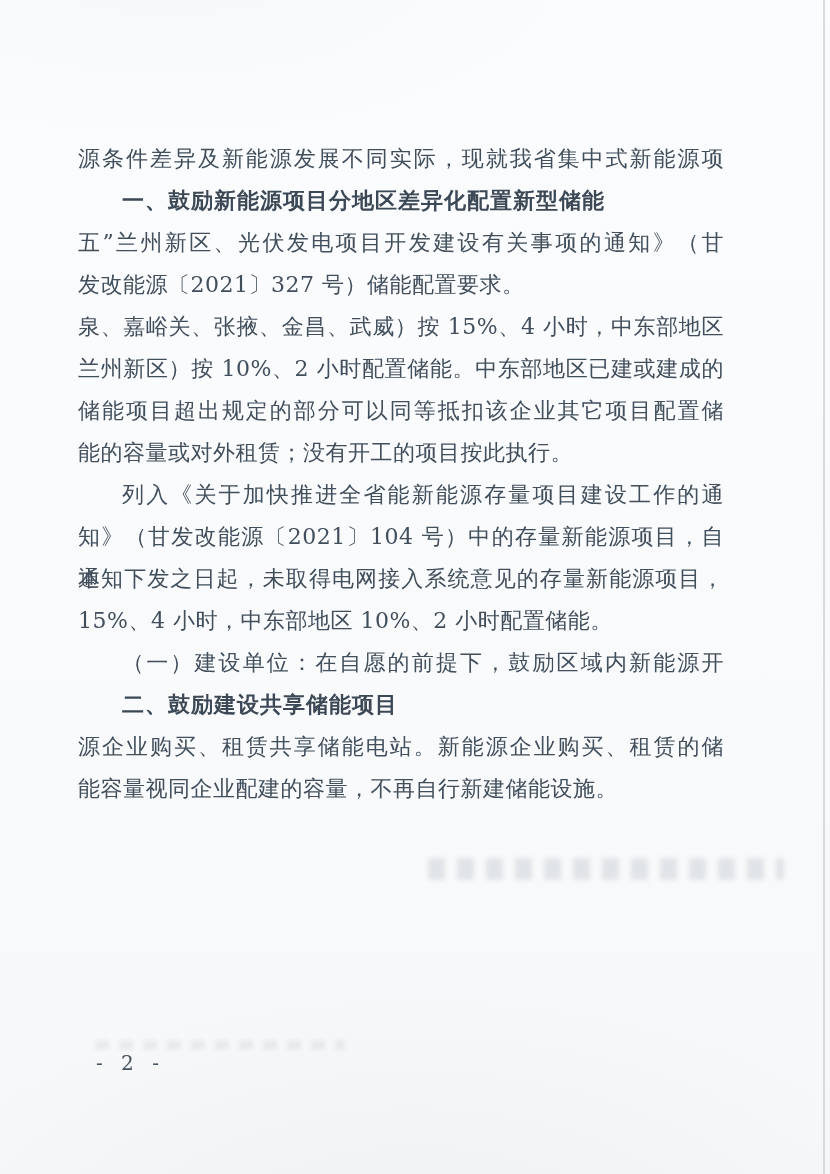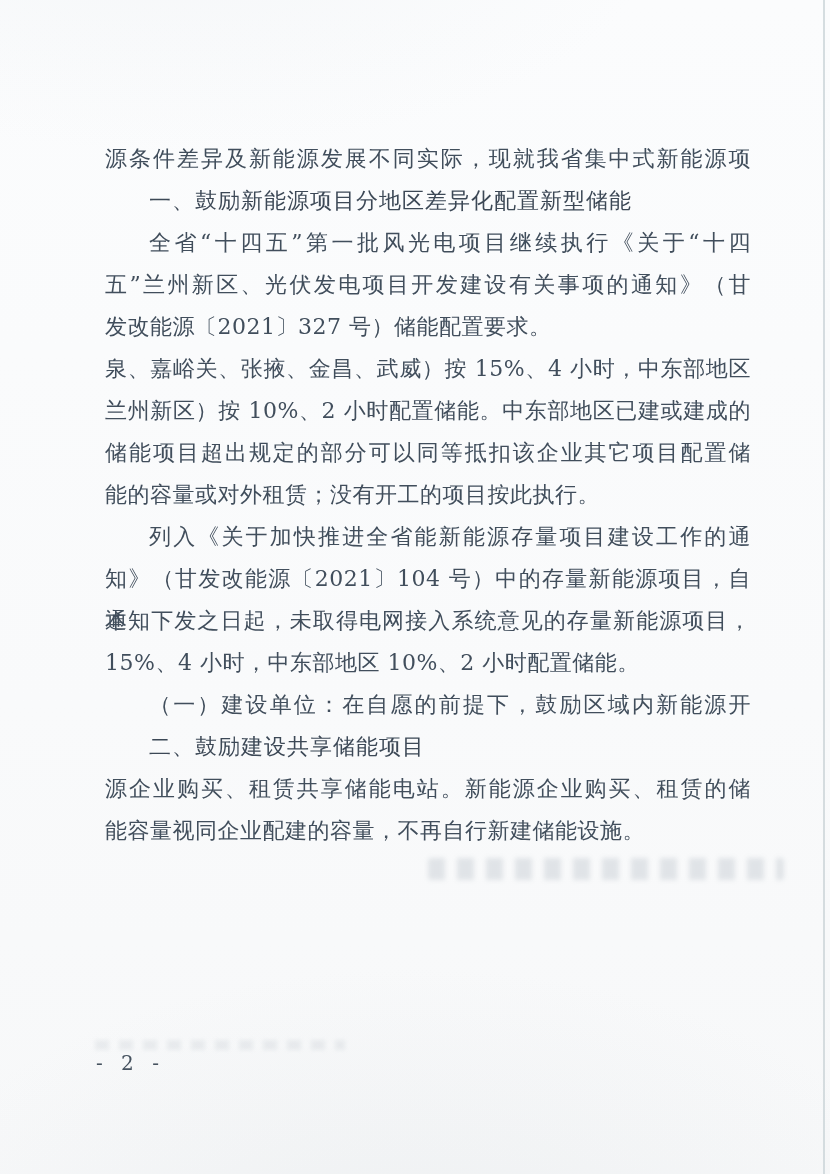--- a/index.html
+++ b/index.html
@@ -9,42 +9,42 @@
     font-family: "DejaVu Serif", serif;
   }
   .page {
     position: relative;
     width: 830px; height: 1174px;
     background: linear-gradient(180deg, #fbfcfd 0%, #f9fafb 60%, #f7f8f9 100%);
     overflow: hidden;
   }
   .text-block {
     position: absolute;
-    left: 105px; top: 138px;
+    left: 78px; top: 138px;
     width: 646px;
   }
   .line {
     box-sizing: border-box;
     width: 100%;
     height: 42px;
     line-height: 42px;
     font-size: 22px;
     color: #414e5c;
     letter-spacing: 0.5px;
     white-space: normal;
     overflow: visible;
   }
   .line.j {
     text-align: justify;
     text-justify: inter-character;
     text-align-last: justify;
   }
   .line.ind { padding-left: 44px; }
   .line.bold {
-    font-weight: 400;
+    font-weight: 700;
     font-family: "DejaVu Sans", sans-serif;
     color: #3c4856;
     letter-spacing: 1px;
   }
   .page-number {
     position: absolute;
     left: 96px; top: 1050px;
     font-size: 20px;
     line-height: 26px;
     color: #46525f;
@@ -99,21 +99,20 @@
 <body>
 
 <div class="page">
 
   <div class="paper-shade"></div>
 
   <div class="text-block">
 
   <div class="line j">源条件差异及新能源发展不同实际，现就我省集中式新能源项</div>
       <div class="line ind bold">一、鼓励新能源项目分地区差异化配置新型储能</div>
-      <div class="line j ind">全省“十四五”第一批风光电项目继续执行《关于“十四</div>
       <div class="line j">五”兰州新区、光伏发电项目开发建设有关事项的通知》（甘</div>
       <div class="line">发改能源〔2021〕327 号）储能配置要求。</div>
       <div class="line j">泉、嘉峪关、张掖、金昌、武威）按 15%、4 小时，中东部地区</div>
       <div class="line j">兰州新区）按 10%、2 小时配置储能。中东部地区已建或建成的</div>
       <div class="line j">储能项目超出规定的部分可以同等抵扣该企业其它项目配置储</div>
       <div class="line">能的容量或对外租赁；没有开工的项目按此执行。</div>
       <div class="line j ind">列入《关于加快推进全省能新能源存量项目建设工作的通</div>
       <div class="line j">知》（甘发改能源〔2021〕104 号）中的存量新能源项目，自本</div>
       <div class="line j">通知下发之日起，未取得电网接入系统意见的存量新能源项目，</div>
       <div class="line">15%、4 小时，中东部地区 10%、2 小时配置储能。</div>

